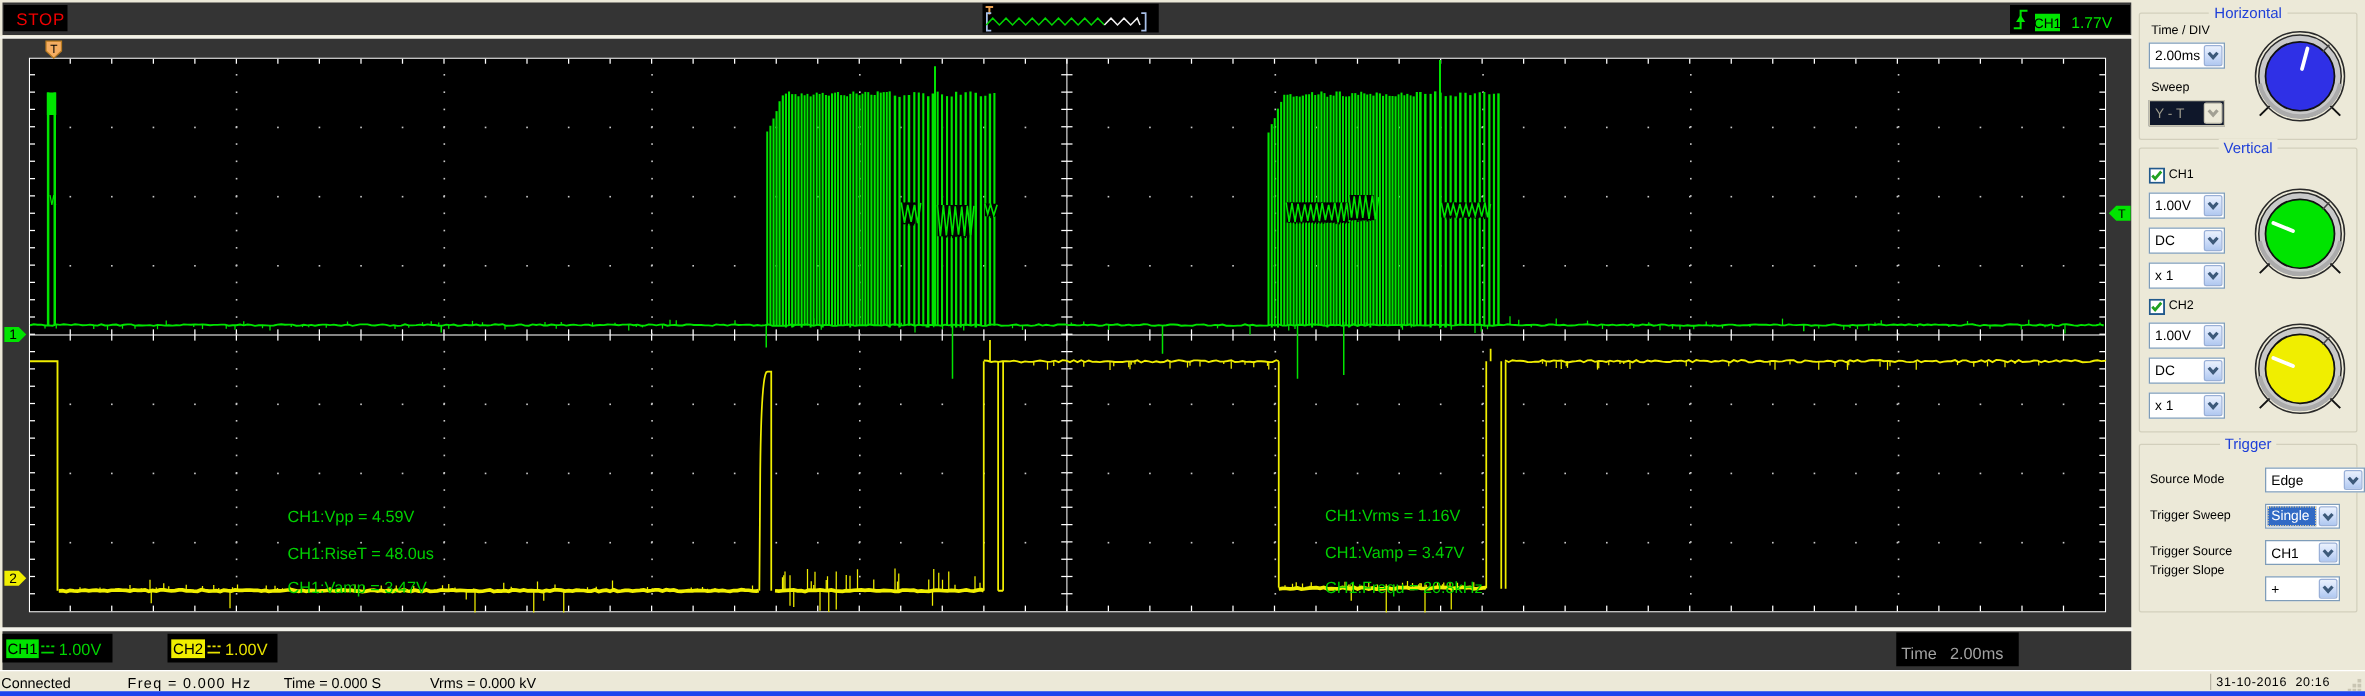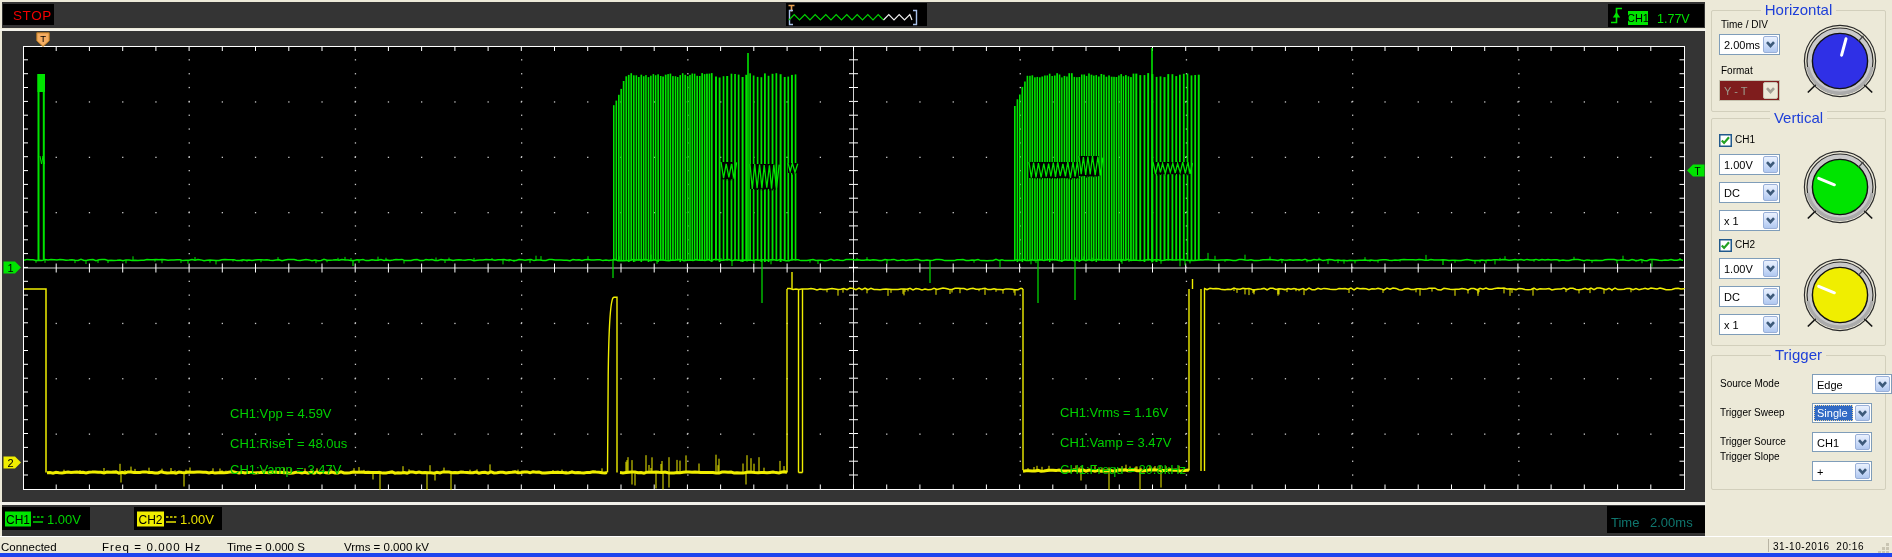--- a/index.html
+++ b/index.html
@@ -6,21 +6,21 @@
 .bar { position:absolute; background:#343434; }
 .sep { position:absolute; background:#f2f1ea; }
 .cbx { position:absolute; background:#fff; border:1px solid #7f9db9; }
 .ct { position:absolute; left:4px; top:3.5px; font-size:11px; color:#000; white-space:pre; }
 .ct.sel { left:1px; top:1px; right:18px; bottom:1px; background:#316ac5; color:#fff; padding:1.5px 0 0 3px;
    outline:1px dotted #e8d49c; outline-offset:-1px; }
 .cbtn { position:absolute; right:1px; top:1px; bottom:1px; width:15px;
   background:linear-gradient(180deg,#eaf1fd 0%,#d2e0fa 45%,#b0c8f0 100%);
   border:1px solid #9ab0d8; border-radius:2px; display:flex; align-items:center; justify-content:center; }
 .grp { position:absolute; border:1px solid #d2cfbc; border-radius:2px; }
-.gtitle { position:absolute; text-align:center; font-size:15px; color:#1e3fd8; height:12px; line-height:12px; }
+.gtitle { position:absolute; text-align:center; font-size:12px; color:#1e3fd8; height:12px; line-height:12px; }
 .gtitle span { background:#ece9d8; padding:0 4px; }
 .lb { position:absolute; font-size:10px; color:#000; white-space:pre; }
 .st { position:absolute; top:540.5px; font-size:11.5px; color:#000; white-space:pre; }
 </style></head>
 <body>
 <div class="bar" style="left:2px;top:2px;width:1703px;height:26px"></div>
 <div class="sep" style="left:0px;top:28.5px;width:1706px;height:2px"></div>
 <div class="bar" style="left:2px;top:31px;width:1703px;height:471px"></div>
 <div class="sep" style="left:0px;top:502px;width:1706px;height:2.5px"></div>
 <div class="bar" style="left:2px;top:504.5px;width:1703px;height:31.5px"></div>
@@ -1444,21 +1444,21 @@
  <path d="M31,10 h2.5 m1.5,0 h2.5 m1.5,0 h2.5 M31,15 h10" stroke="#00d400" stroke-width="1.4" fill="none"></path>
  <text x="45" y="17" font-size="13px" fill="#00d400" font-family="Liberation Sans, sans-serif">1.00V</text>
 </svg>
 <div style="position:absolute;left:134px;top:507px;width:88px;height:23px;background:#000"></div>
 <svg style="position:absolute;left:134px;top:507px" width="88" height="23">
  <rect x="3" y="4.5" width="27" height="15" fill="#f0ee00"></rect>
  <text x="16.5" y="16.5" font-size="12px" text-anchor="middle" fill="#000" font-family="Liberation Sans, sans-serif">CH2</text>
  <path d="M32,10 h2.5 m1.5,0 h2.5 m1.5,0 h2.5 M32,15 h10" stroke="#e8e200" stroke-width="1.4" fill="none"></path>
  <text x="46" y="17" font-size="13px" fill="#e8e200" font-family="Liberation Sans, sans-serif">1.00V</text>
 </svg>
-<div style="position:absolute;left:1607px;top:506px;width:98px;height:27px;background:#000;color:#0f766e;font-size:13px">
+<div style="position:absolute;left:1517px;top:506px;width:98px;height:27px;background:#000;color:#a3a3a3;font-size:13px">
 <span style="position:absolute;left:4px;top:8.5px">Time</span>
     <span style="position:absolute;left:43px;top:8.5px">2.00ms</span>
   </div>
 <div style="position:absolute;left:0;top:535.5px;width:1892px;height:1.5px;background:#ffffff"></div>
 <div class="st" style="left:1px">Connected</div>
 <div class="st" style="left:102px;letter-spacing:1.1px">Freq = 0.000 Hz</div>
 <div class="st" style="left:227px">Time = 0.000 S</div>
 <div class="st" style="left:344px">Vrms = 0.000 kV</div>
 <div style="position:absolute;left:1768px;top:539px;width:1px;height:13px;background:#b8b4a4"></div>
 <div class="st" style="left:1773px;font-size:10px;letter-spacing:0.55px">31-10-2016&nbsp; 20:16</div>
@@ -1475,22 +1475,22 @@
 <div class="gtitle" style="left:1711px;width:175px;top:4px"><span>Horizontal</span></div>
 <div class="lb" style="left:1721px;top:19px">Time / DIV</div>
 <div class="cbx" style="left:1719px;top:34px;width:61px;height:21px;">
     <span class="ct">2.00ms</span>
     <span class="cbtn">
       <svg width="11" height="9">
         <path d="M2,2.2 L5.5,6 L9,2.2" stroke="#3d5a7a" stroke-width="2.6" fill="none"></path>
       </svg>
     </span>
   </div>
-<div class="lb" style="left:1721px;top:65px">Format</div>
-<div class="cbx dis" style="left:1719px;top:80px;width:61px;height:21px;background:#7f1d1d;border-color:#c5c2af;">
+<div class="lb" style="left:1721px;top:65px">Sweep</div>
+<div class="cbx dis" style="left:1719px;top:80px;width:61px;height:21px;background:#0f172a;border-color:#c5c2af;">
     <span class="ct" style="color:#9d9b8d">Y - T</span>
     <span class="cbtn" style="background:#ece9d8;border-color:#c9c6b4">
       <svg width="11" height="9">
         <path d="M2,2.2 L5.5,6 L9,2.2" stroke="#a2a094" stroke-width="2.6" fill="none"></path>
       </svg>
     </span>
   </div>
 <svg style="position:absolute;left:1794px;top:21px" width="92" height="92">
     <line x1="23.8" y1="61.7" x2="13.8" y2="71.5" stroke="#111" stroke-width="1.6"></line>
     <line x1="68.2" y1="61.7" x2="78.2" y2="71.5" stroke="#111" stroke-width="1.6"></line>

